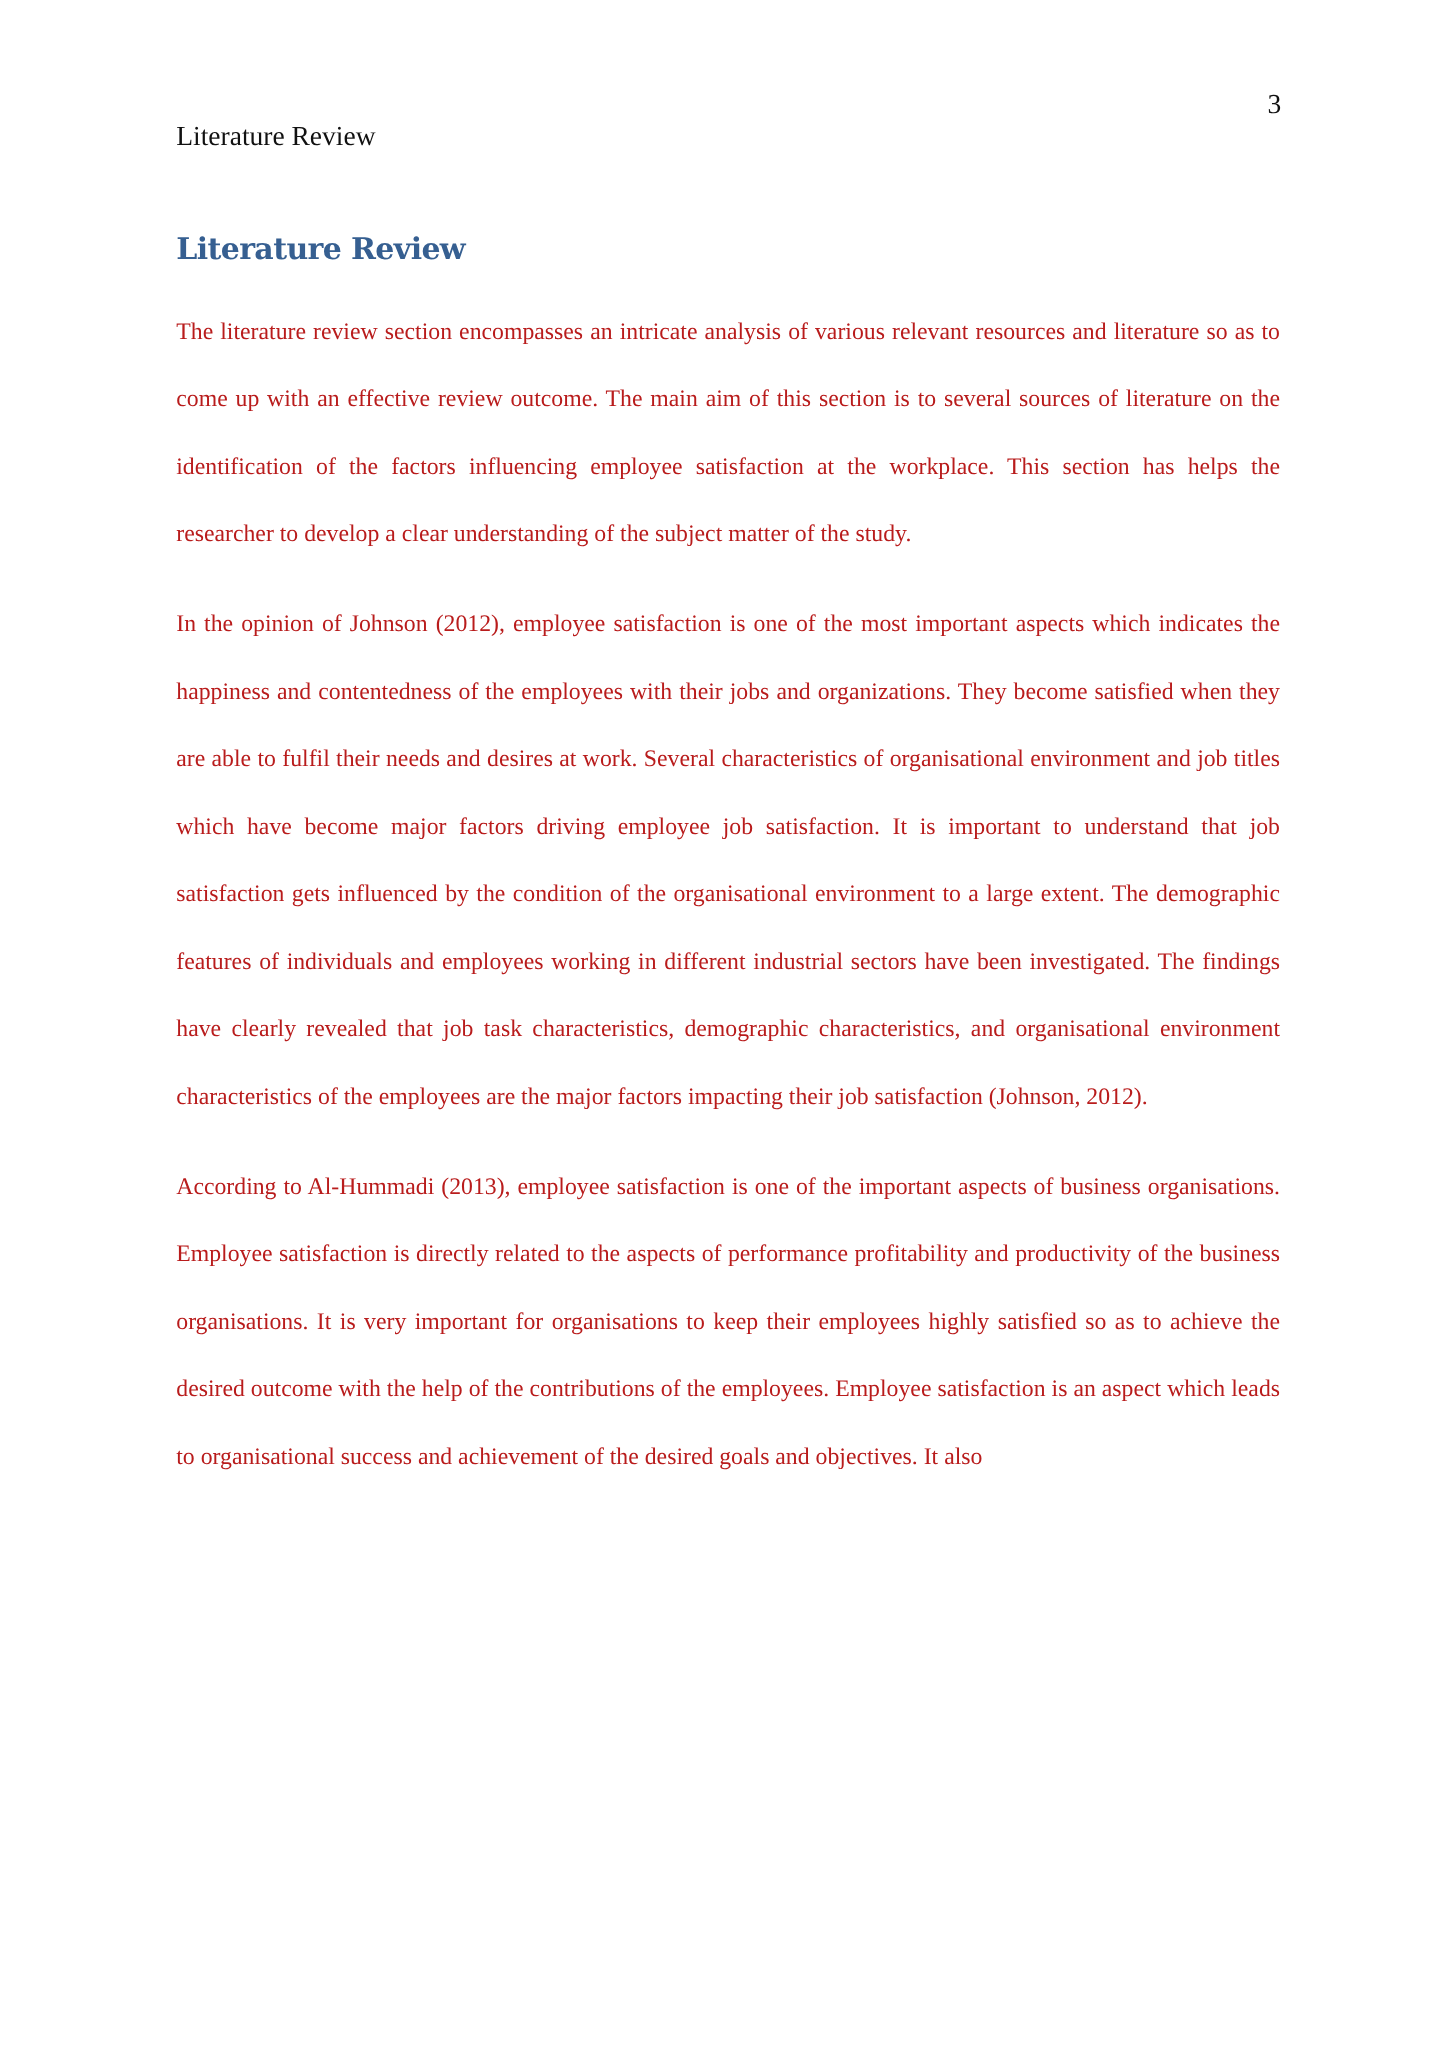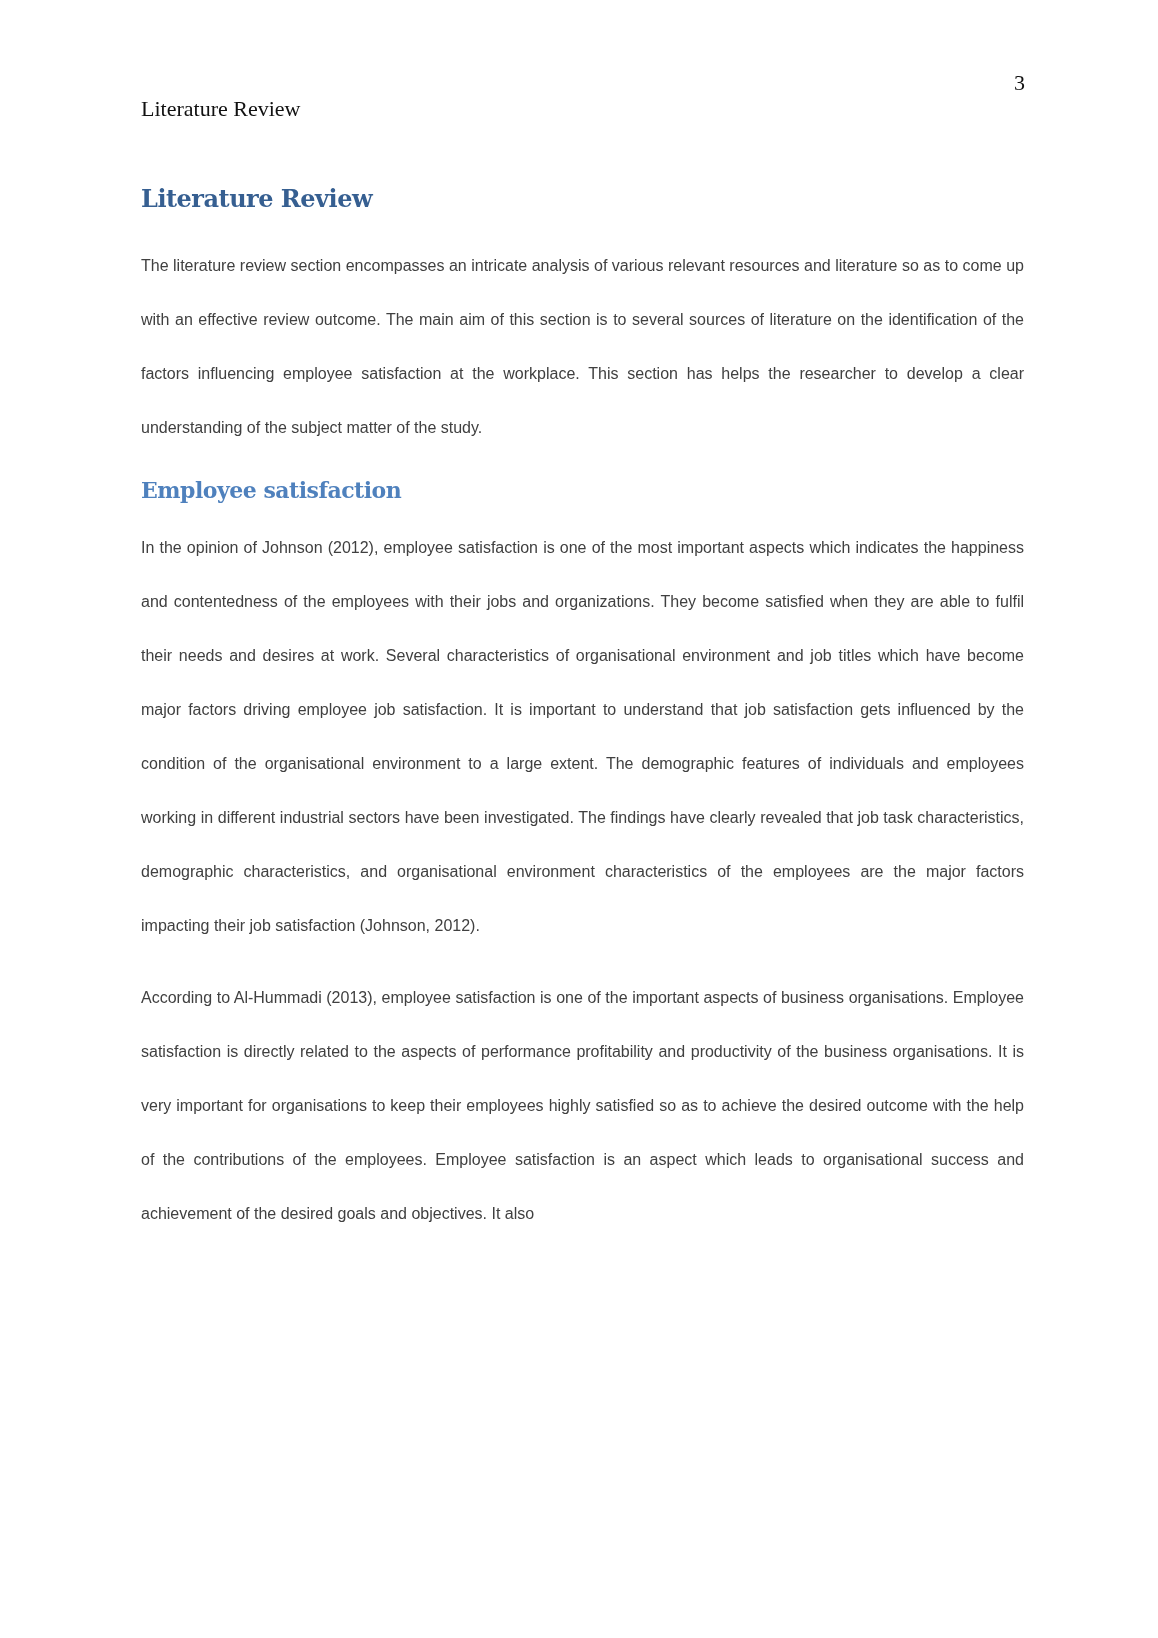--- a/index.html
+++ b/index.html
@@ -3,30 +3,29 @@
 <meta charset="utf-8">
 <style>
   html, body { margin: 0; padding: 0; background: #ffffff; }
   body { width: 1158px; height: 1638px; position: relative; overflow: hidden; }
   .page { position: absolute; left: 0; top: 0; width: 1158px; height: 1638px; background: #fff; }
   .page-number { position: absolute; top: 70px; right: 133px; font-family: "Liberation Serif", serif; font-size: 22px; color: #111; }
   .running-head { position: absolute; top: 96px; left: 141px; font-family: "Liberation Serif", serif; font-size: 22px; color: #111; }
   .content { position: absolute; left: 141px; top: 184px; width: 883px; }
   h1.h1 { margin: 0 0 26px 0; font-family: "DejaVu Serif", serif; font-weight: bold; font-size: 24px; color: #365f91; letter-spacing: -0.5px; }
   h2.h2 { margin: 22px 0 18px 0; font-family: "DejaVu Serif", serif; font-weight: bold; font-size: 22px; color: #4f81bd; letter-spacing: -0.5px; }
-  p.body { margin: 0 0 18px 0; font-family: Liberation Sans, sans-serif; font-size: 16px; line-height: 54px; color: #404040; text-align: justify; }
+  p.body { margin: 0 0 18px 0; font-family: Liberation Serif, serif; font-size: 19px; line-height: 54px; color: #b91c1c; text-align: justify; }
   p.body.first { margin-top: 0; }
 </style>
 </head>
 <body>
 
 <div class="page">
   <div class="page-number">3</div>
   <div class="running-head">Literature Review</div>
 
   <div class="content">
     <h1 class="h1">Literature Review</h1>
     <p class="body first">The literature review section encompasses an intricate analysis of various relevant resources and literature so as to come up with an effective review outcome. The main aim of this section is to several sources of literature on the identification of the factors influencing employee satisfaction at the workplace. This section has helps the researcher to develop a clear understanding of the subject matter of the study.</p>
-    <h2 class="h2">Employee satisfaction</h2>
     <p class="body">In the opinion of Johnson (2012), employee satisfaction is one of the most important aspects which indicates the happiness and contentedness of the employees with their jobs and organizations. They become satisfied when they are able to fulfil their needs and desires at work. Several characteristics of organisational environment and job titles which have become major factors driving employee job satisfaction. It is important to understand that job satisfaction gets influenced by the condition of the organisational environment to a large extent. The demographic features of individuals and employees working in different industrial sectors have been investigated. The findings have clearly revealed that job task characteristics, demographic characteristics, and organisational environment characteristics of the employees are the major factors impacting their job satisfaction (Johnson, 2012).</p>
     <p class="body">According to Al-Hummadi (2013), employee satisfaction is one of the important aspects of business organisations. Employee satisfaction is directly related to the aspects of performance profitability and productivity of the business organisations. It is very important for organisations to keep their employees highly satisfied so as to achieve the desired outcome with the help of the contributions of the employees. Employee satisfaction is an aspect which leads to organisational success and achievement of the desired goals and objectives. It also</p>
   </div>
 </div>
 
 </body></html>

